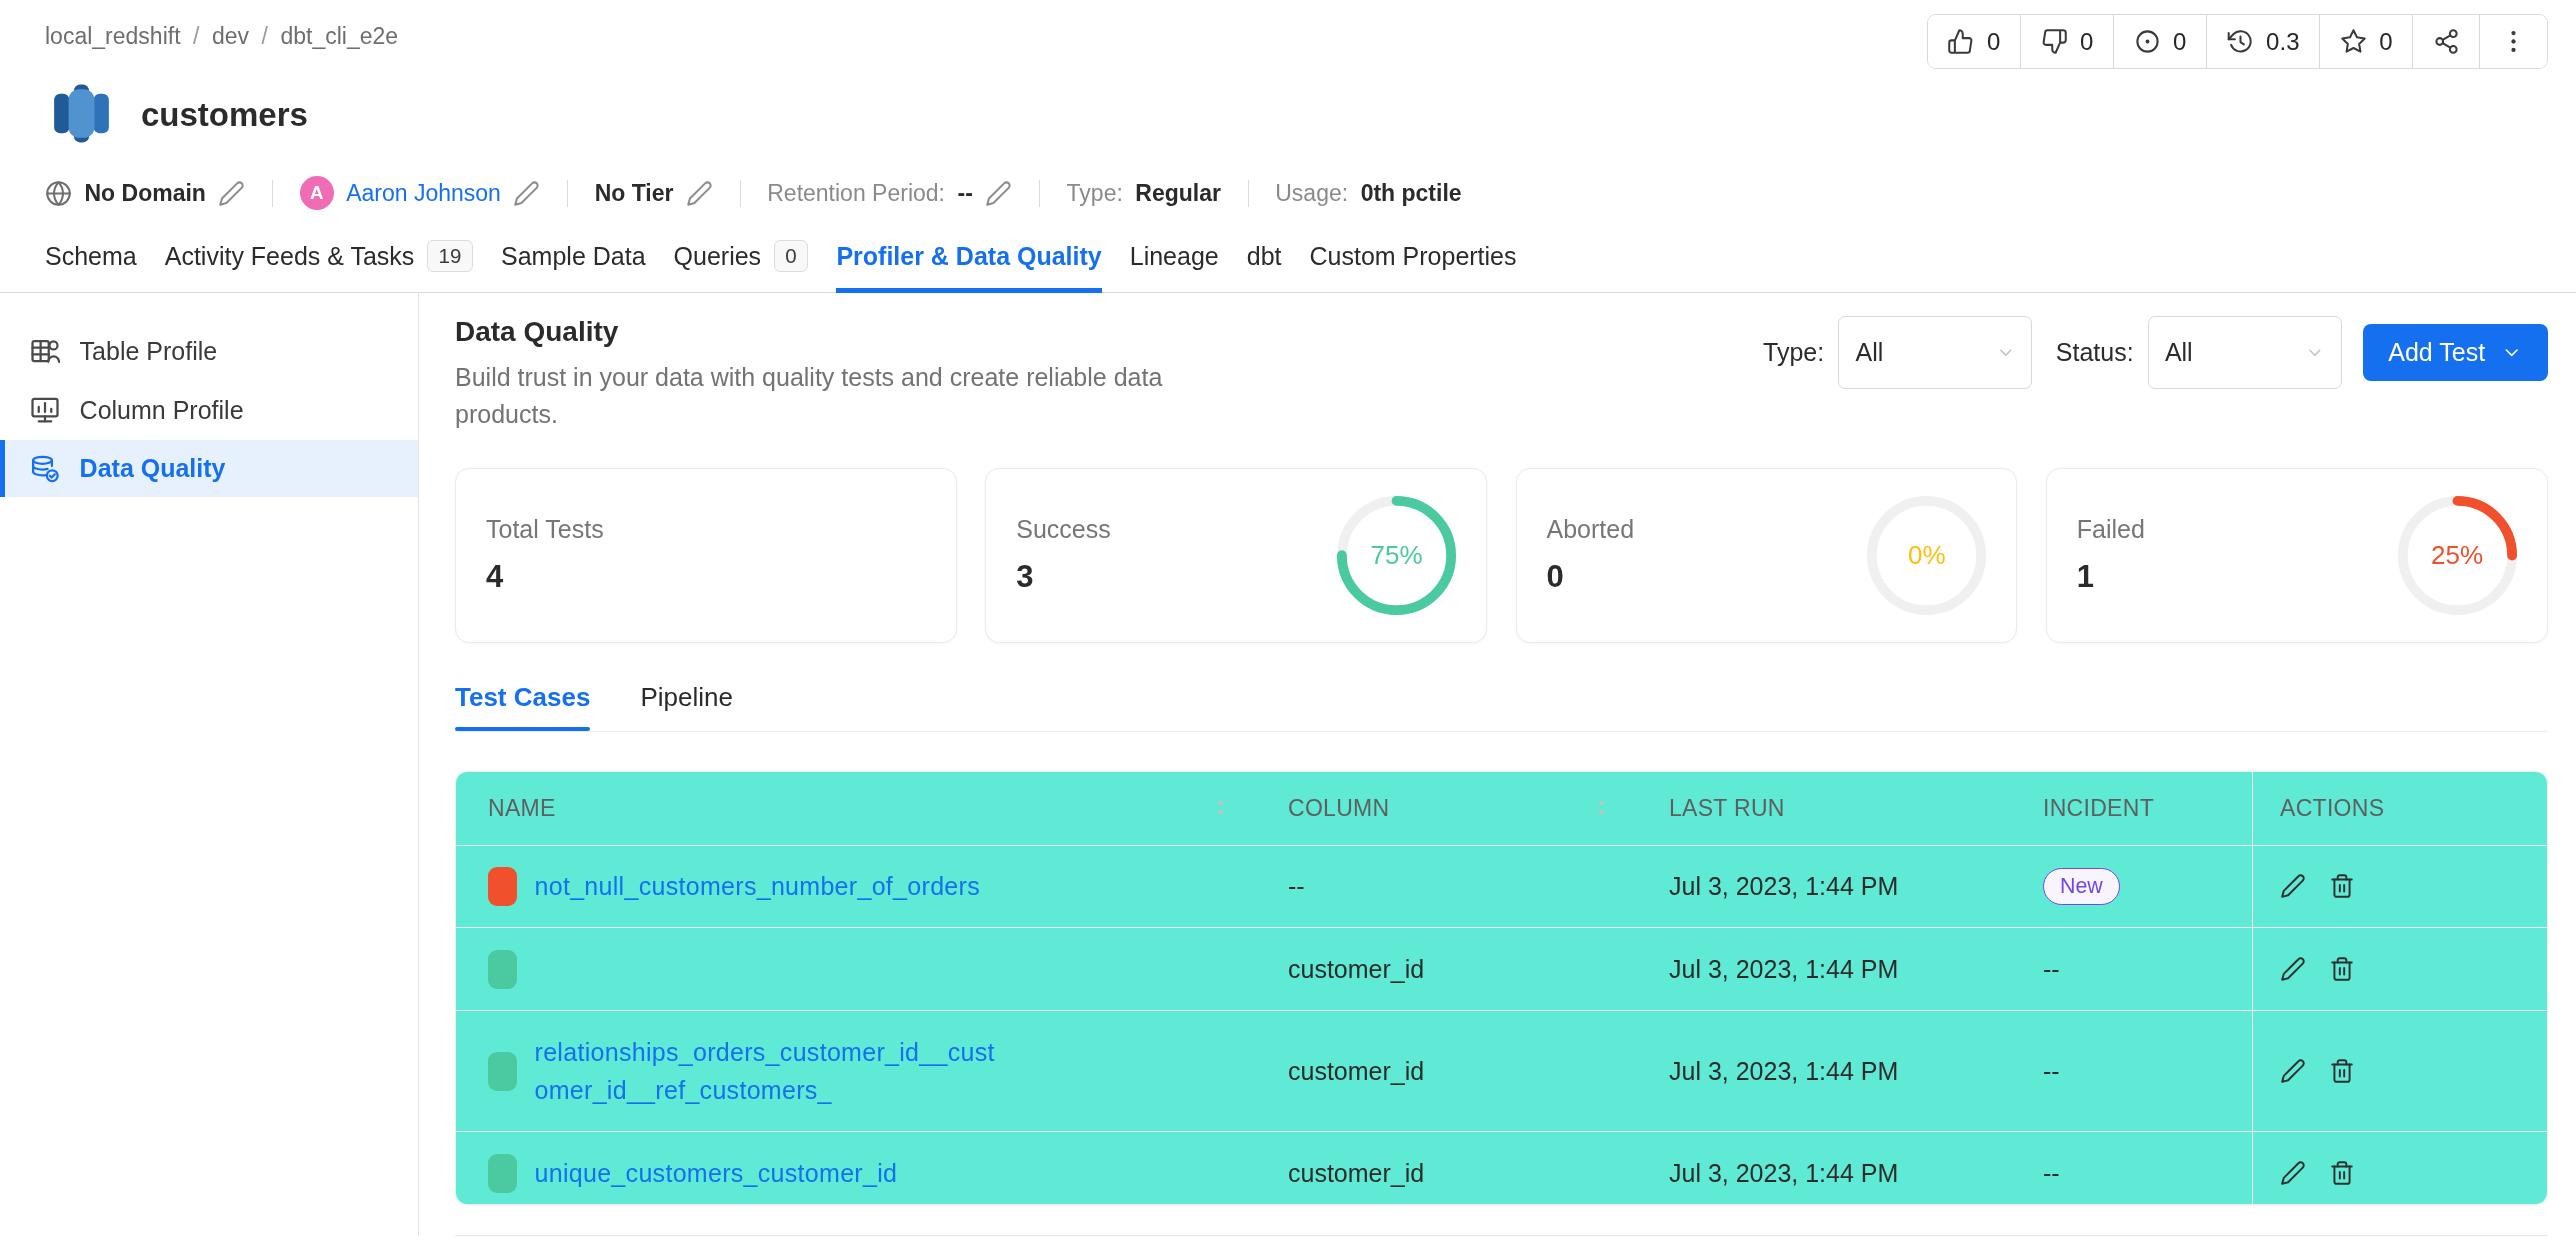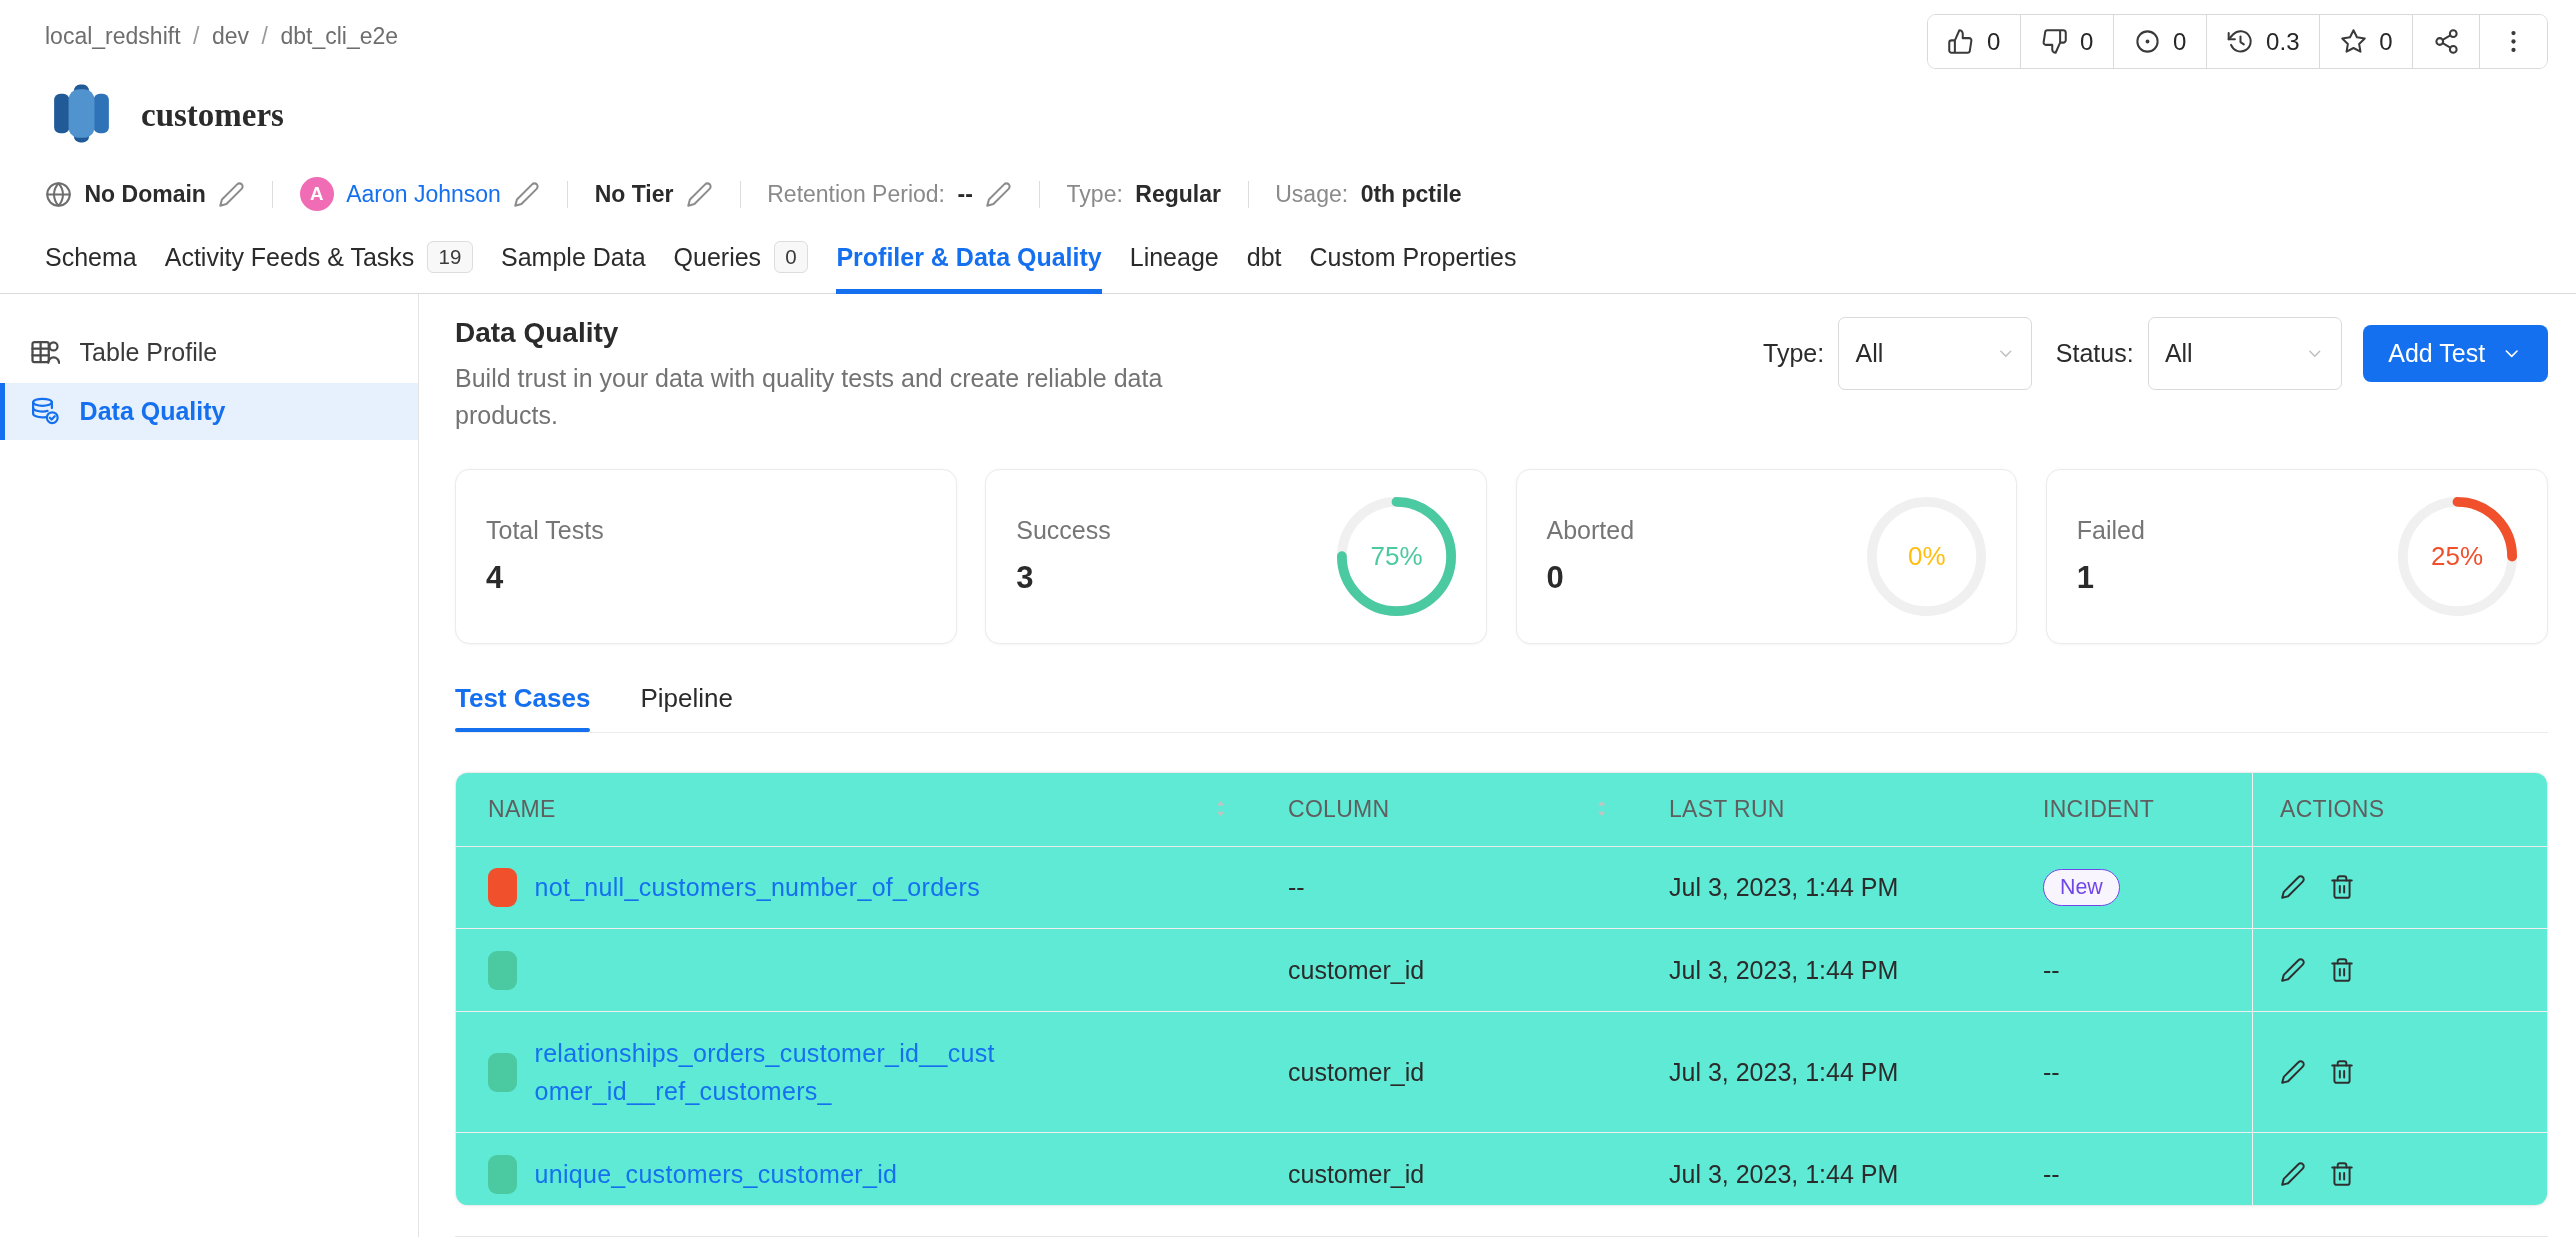--- a/index.html
+++ b/index.html
@@ -15,21 +15,21 @@
   .entity-header{padding:18px 27px 0 45px;position:relative;}
   .breadcrumb{display:flex;align-items:center;gap:12.5px;font-size:23px;color:#6e6e6e;margin-top:5.3px;}
   .breadcrumb .crumb{cursor:pointer;}
   .breadcrumb .sep{color:#9a9a9a;}
   .actions-group{position:absolute;top:14.3px;right:28.5px;display:flex;align-items:stretch;
     border:0.9px solid var(--border);border-radius:9px;background:#fff;overflow:hidden;}
   .seg{display:flex;align-items:center;gap:12.5px;padding:12.5px 19.6px;font-size:24px;color:#262626;
     background:#fff;border:none;border-left:0.9px solid var(--border);cursor:pointer;}
   .seg:first-child{border-left:none;}
   .seg .ic{color:#3a3a3a;}
-  .title-row{display:flex;align-items:center;gap:23px;margin-top:27px;font-family:Liberation Serif, serif;}
+  .title-row{display:flex;align-items:center;gap:23px;margin-top:27px;}
   .title-row h1{font-size:33px;font-weight:700;color:#2b2b2b;}
   .meta-row{display:flex;align-items:center;gap:16px;margin-top:23px;font-size:23px;}
   .meta-item{display:flex;align-items:center;gap:12.5px;}
   .meta-strong{font-weight:600;color:#2b2b2b;}
   .meta-label{color:#8a8a8a;}
   .meta-value{font-weight:600;color:#2b2b2b;}
   .owner-link{color:var(--primary);font-weight:500;cursor:pointer;}
   .v-sep{width:0.9px;height:27px;background:#dcdcdc;margin:0 10.7px;}
   .pencil-btn{background:none;border:none;color:#8c8c8c;cursor:pointer;display:flex;padding:0;}
   .avatar{width:34px;height:34px;border-radius:50%;background:var(--pink);color:#fff;
@@ -291,20 +291,33 @@
             <rect x="2" y="4" width="13" height="16" rx="1.5"></rect>
             <line x1="2" y1="9.3" x2="15" y2="9.3"></line>
             <line x1="2" y1="14.6" x2="15" y2="14.6"></line>
             <line x1="8.5" y1="4" x2="8.5" y2="20"></line>
             <circle cx="18.8" cy="7.5" r="3.2"></circle>
             <path d="M14.6 20.6a4.3 4.3 0 0 1 8.6 0"></path>
           </svg>
         </span>
         <span>Table Profile</span>
       </div>
+      <div class="side-item">
+        <span>
+          <svg class="ic" width="30" height="30" viewBox="0 0 24 24" fill="none" stroke="currentColor" stroke-width="1.8" stroke-linecap="round" stroke-linejoin="round">
+            <rect x="2" y="3" width="20" height="14" rx="1.5"></rect>
+            <line x1="12" y1="17" x2="12" y2="21"></line>
+            <line x1="7" y1="21" x2="17" y2="21"></line>
+            <line x1="7" y1="13.5" x2="7" y2="9.5"></line>
+            <line x1="12" y1="13.5" x2="12" y2="6.5"></line>
+            <line x1="17" y1="13.5" x2="17" y2="11"></line>
+          </svg>
+        </span>
+        <span>Column Profile</span>
+      </div>
       <div class="side-item active">
         <span>
           <svg class="ic" width="30" height="30" viewBox="0 0 24 24" fill="none" stroke="currentColor" stroke-width="1.8" stroke-linecap="round" stroke-linejoin="round">
             <ellipse cx="10" cy="5" rx="7.5" ry="2.8"></ellipse>
             <path d="M2.5 5v9.2c0 1.55 3.4 2.8 7.5 2.8.9 0 1.76-.06 2.6-.17M17.5 5v4.6"></path>
             <path d="M2.5 9.6c0 1.55 3.4 2.8 7.5 2.8 1.47 0 2.86-.16 4.05-.45"></path>
             <circle cx="17.8" cy="17.3" r="4.3"></circle>
             <polyline points="15.9 17.4 17.3 18.8 19.8 16.2"></polyline>
           </svg>
         </span>

